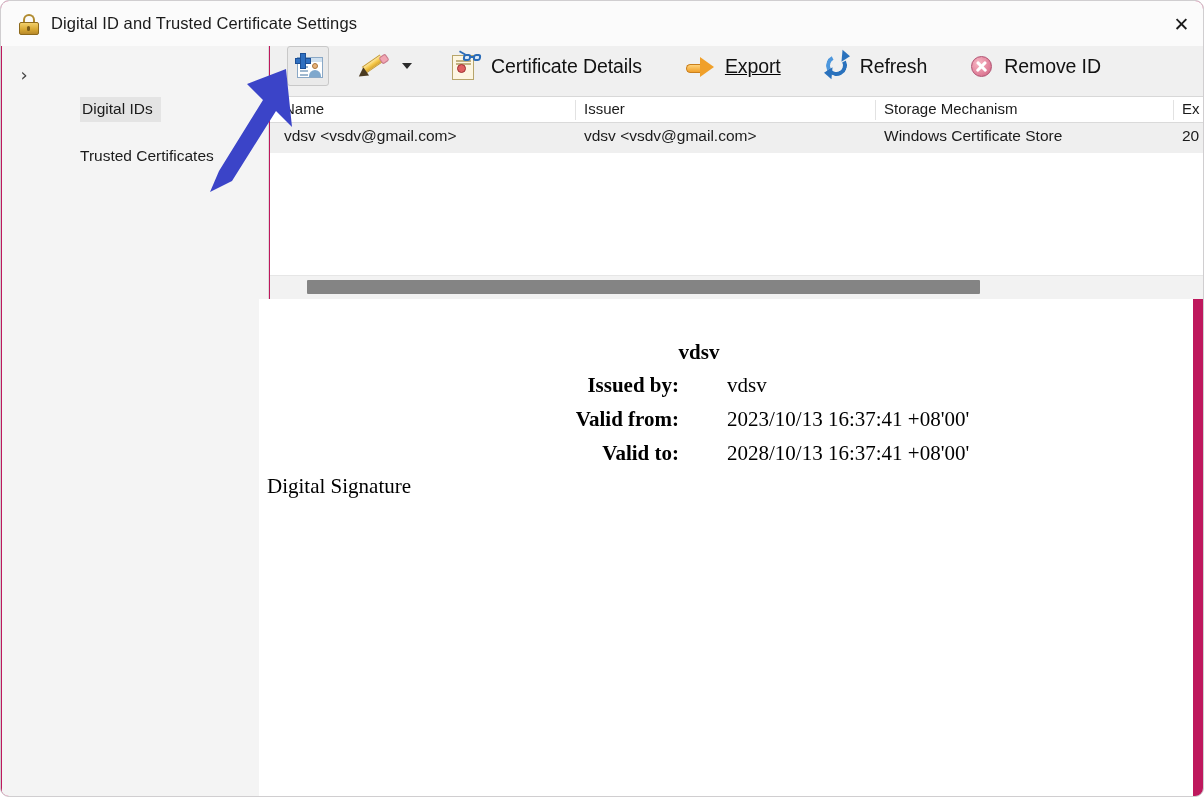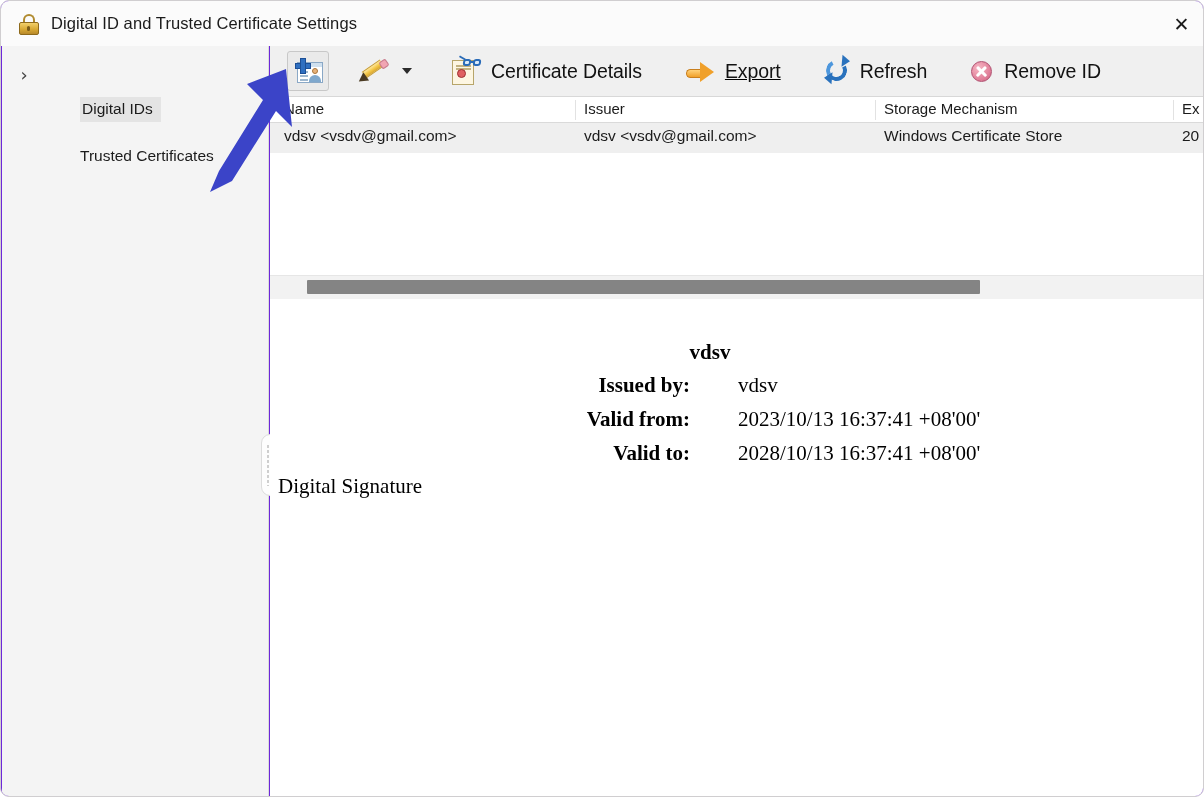--- a/index.html
+++ b/index.html
@@ -5,21 +5,21 @@
   * { box-sizing: border-box; margin: 0; padding: 0; }
   html, body {
     width: 1204px; height: 797px;
     background: #ffffff;
     font-family: "Liberation Sans", sans-serif;
     overflow: hidden;
   }
   #window {
     position: relative;
     width: 1204px; height: 797px;
-    background: #6d28d9;
+    background: #be185d;
     border: 1px solid #d0ced0;
     border-radius: 9px;
     overflow: hidden;
   }
 
   
   #titlebar {
     position: absolute; left: 0; top: 0;
     width: 1204px; height: 45px;
     background: #fbfbfb;
@@ -100,21 +100,21 @@
     background-image: radial-gradient(#cfcfcf 42%, transparent 44%);
     background-size: 4px 5px;
   }
 
   
   #toolbar {
     position: absolute; left: 269px; top: 45px;
     width: 934px; height: 51px;
     background: #f0f0f0;
     border-bottom: 1px solid #d8d8d8;
-    display: flex; align-items: center;
+    display: flex; align-items: flex-start;
   }
   .tb-btn {
     display: flex; align-items: center; height: 40px;
     padding: 0 6px; cursor: pointer; white-space: nowrap;
   }
   .tb-label {
     font-size: 19.5px; color: #121212; margin-left: 9px;
     letter-spacing: -0.1px;
   }
   #btn-add {
@@ -342,21 +342,21 @@
     cursor: row-resize;
   }
   #h-grip .dots {
     width: 48px; height: 8px;
     background-image: radial-gradient(#d3d3d3 42%, transparent 44%);
     background-size: 5px 4px;
   }
 
   
   #detail {
-    position: absolute; left: 269px; top: 298px;
+    position: absolute; left: 258px; top: 298px;
     width: 934px; height: 498px;
     background: #ffffff;
     font-family: "Liberation Serif", serif;
   }
   #detail-title {
     position: absolute; left: 0; top: 41px; width: 880px;
     text-align: center;
     font-size: 21px; font-weight: bold; color: #000;
   }
   .drow {

